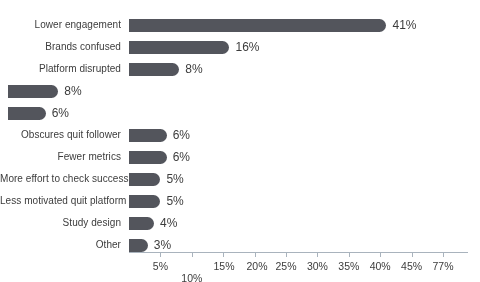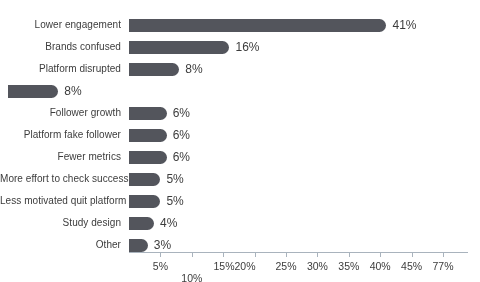--- a/index.html
+++ b/index.html
@@ -123,29 +123,28 @@
     </div>
 
     <div class="row">
       <div class="bar-wrap">
         <div class="bar" style="width: 50.24px; background: rgb(83, 85, 92);"></div>
         <div class="val-label">8%</div>
       </div>
     </div>
 
     <div class="row">
-      <div class="cat-label">Follower growth</div>
       <div class="bar-wrap">
         <div class="bar" style="width: 37.68px; background: rgb(83, 85, 92);"></div>
         <div class="val-label">6%</div>
       </div>
     </div>
 
     <div class="row">
-      <div class="cat-label">Platform fake follower</div>
+      <div class="cat-label">Obscures quit follower</div>
       <div class="bar-wrap">
         <div class="bar" style="width: 37.68px; background: rgb(83, 85, 92);"></div>
         <div class="val-label">6%</div>
       </div>
     </div>
 
     <div class="row">
       <div class="cat-label">Fewer metrics</div>
       <div class="bar-wrap">
         <div class="bar" style="width: 37.68px; background: rgb(83, 85, 92);"></div>
@@ -189,21 +188,21 @@
 
   <div class="axis" style="width: 339px; background: rgb(169, 179, 189);"></div>
   <div id="x-ticks">
       <div class="tick" style="left: 160.4px; top: 252px; position: absolute; background: rgb(169, 179, 189);"></div>
       <div class="tick-label" style="left: 160.4px; top: 260px; position: absolute; color: rgb(60, 60, 60);">5%</div>
       <div class="tick" style="left: 191.8px; top: 252px; position: absolute; background: rgb(169, 179, 189);"></div>
       <div class="tick-label" style="left: 191.8px; top: 272px; position: absolute; color: rgb(60, 60, 60);">10%</div>
       <div class="tick" style="left: 223.2px; top: 252px; position: absolute; background: rgb(169, 179, 189);"></div>
       <div class="tick-label" style="left: 224px; top: 260px; position: absolute; color: rgb(60, 60, 60);">15%</div>
       <div class="tick" style="left: 254.6px; top: 252px; position: absolute; background: rgb(169, 179, 189);"></div>
-      <div class="tick-label" style="left: 245px; top: 260px; position: absolute; color: rgb(60, 60, 60);">20%</div>
+      <div class="tick-label" style="left: 257px; top: 260px; position: absolute; color: rgb(60, 60, 60);">20%</div>
       <div class="tick" style="left: 286px; top: 252px; position: absolute; background: rgb(169, 179, 189);"></div>
       <div class="tick-label" style="left: 286px; top: 260px; position: absolute; color: rgb(60, 60, 60);">25%</div>
       <div class="tick" style="left: 317.4px; top: 252px; position: absolute; background: rgb(169, 179, 189);"></div>
       <div class="tick-label" style="left: 317.4px; top: 260px; position: absolute; color: rgb(60, 60, 60);">30%</div>
       <div class="tick" style="left: 348.8px; top: 252px; position: absolute; background: rgb(169, 179, 189);"></div>
       <div class="tick-label" style="left: 348.8px; top: 260px; position: absolute; color: rgb(60, 60, 60);">35%</div>
       <div class="tick" style="left: 380.2px; top: 252px; position: absolute; background: rgb(169, 179, 189);"></div>
       <div class="tick-label" style="left: 380.2px; top: 260px; position: absolute; color: rgb(60, 60, 60);">40%</div>
       <div class="tick" style="left: 411.6px; top: 252px; position: absolute; background: rgb(169, 179, 189);"></div>
       <div class="tick-label" style="left: 411.6px; top: 260px; position: absolute; color: rgb(60, 60, 60);">45%</div>

